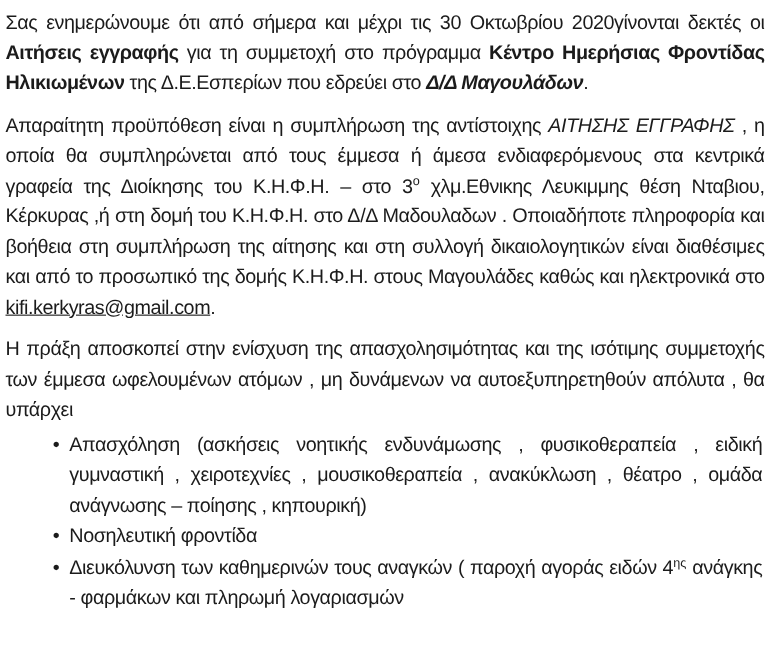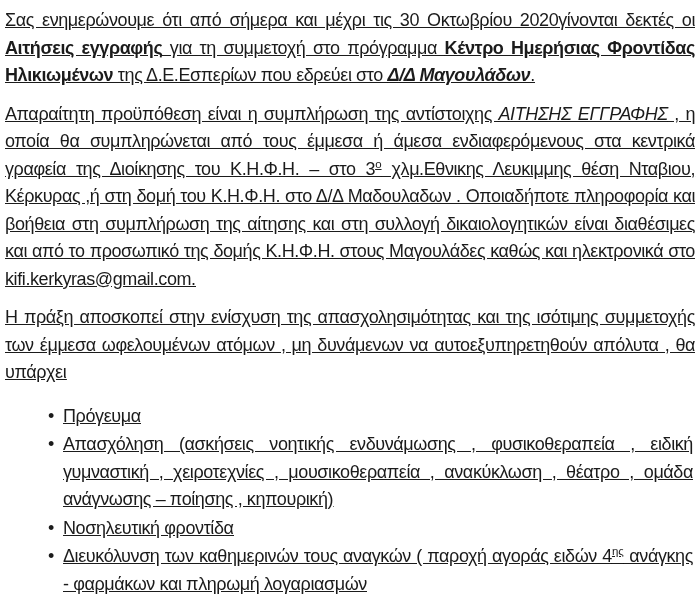--- a/index.html
+++ b/index.html
@@ -1,33 +1,33 @@
 <!DOCTYPE html>
 <html><head>
 <meta charset="utf-8">
 <style>
-  * { margin: 0; padding: 0; box-sizing: border-box; text-decoration: underline; }
+  * { margin: 0; padding: 0; box-sizing: border-box; }
   html, body { width: 699px; height: 597px; }
   body {
     background: #ffffff;
     overflow: hidden;
     font-family: "Liberation Sans", sans-serif;
   }
   .page {
     width: 699px;
     height: 597px;
     padding: 7px 4px 0 5px;
     color: #1b1b1b;
     font-size: 18px;
     line-height: 27.5px;
     text-align: justify;
     letter-spacing: -0.4px;
   }
   .para { margin-bottom: 11px; }
-  .para:last-of-type { margin-bottom: 16px; }
+  .para:last-of-type { margin-bottom: 4px; }
   .b  { font-weight: 700; }
   .i  { font-style: italic; }
   .bi { font-weight: 700; font-style: italic; }
   .sup {
     vertical-align: super;
     font-size: 11.5px;
     line-height: 0;
     letter-spacing: 0;
   }
   a.email {
@@ -59,19 +59,18 @@
 
 <div class="page">
 
   <p class="para"><span>Σας ενημερώνουμε ότι από σήμερα και μέχρι τις 30 Οκτωβρίου 2020γίνονται δεκτές οι </span><span class="b">Αιτήσεις εγγραφής</span><span> για τη συμμετοχή στο πρόγραμμα </span><span class="b">Κέντρο Ημερήσιας Φροντίδας Ηλικιωμένων</span><span> της Δ.Ε.Εσπερίων που εδρεύει στο </span><span class="bi">Δ/Δ Μαγουλάδων</span><span>.</span></p>
 
   <p class="para"><span>Απαραίτητη προϋπόθεση είναι η συμπλήρωση της αντίστοιχης </span><span class="i">ΑΙΤΗΣΗΣ ΕΓΓΡΑΦΗΣ</span><span> , η οποία θα συμπληρώνεται από τους έμμεσα ή άμεσα ενδιαφερόμενους στα κεντρικά γραφεία της Διοίκησης του Κ.Η.Φ.Η.  – στο 3</span><span class="sup">ο</span><span> χλμ.Εθνικης Λευκιμμης θέση Νταβιου, Κέρκυρας ,ή στη δομή του Κ.Η.Φ.Η. στο Δ/Δ  Μαδουλαδων . Οποιαδήποτε πληροφορία και βοήθεια στη συμπλήρωση της αίτησης και στη συλλογή δικαιολογητικών είναι διαθέσιμες και από το προσωπικό της δομής Κ.Η.Φ.Η. στους Μαγουλάδες καθώς και ηλεκτρονικά στο </span><a class="email">kifi.kerkyras@gmail.com</a><span>.</span></p>
 
   <p class="para"><span>Η πράξη αποσκοπεί στην ενίσχυση της απασχολησιμότητας και της ισότιμης συμμετοχής των έμμεσα ωφελουμένων ατόμων , μη δυνάμενων να αυτοεξυπηρετηθούν απόλυτα , θα υπάρχει</span></p>
 
   <ul class="bullets">
-    <li><span>Πρόγευμα</span></li>
     <li><span>Απασχόληση (ασκήσεις νοητικής ενδυνάμωσης , φυσικοθεραπεία , ειδική γυμναστική , χειροτεχνίες , μουσικοθεραπεία , ανακύκλωση , θέατρο , ομάδα ανάγνωσης – ποίησης , κηπουρική)</span></li>
     <li><span>Νοσηλευτική φροντίδα</span></li>
     <li><span>Διευκόλυνση των καθημερινών τους αναγκών ( παροχή αγοράς ειδών 4</span><span class="sup">ης</span><span> ανάγκης  - φαρμάκων και πληρωμή λογαριασμών</span></li>
   </ul>
 
 </div>
 
 </body></html>

